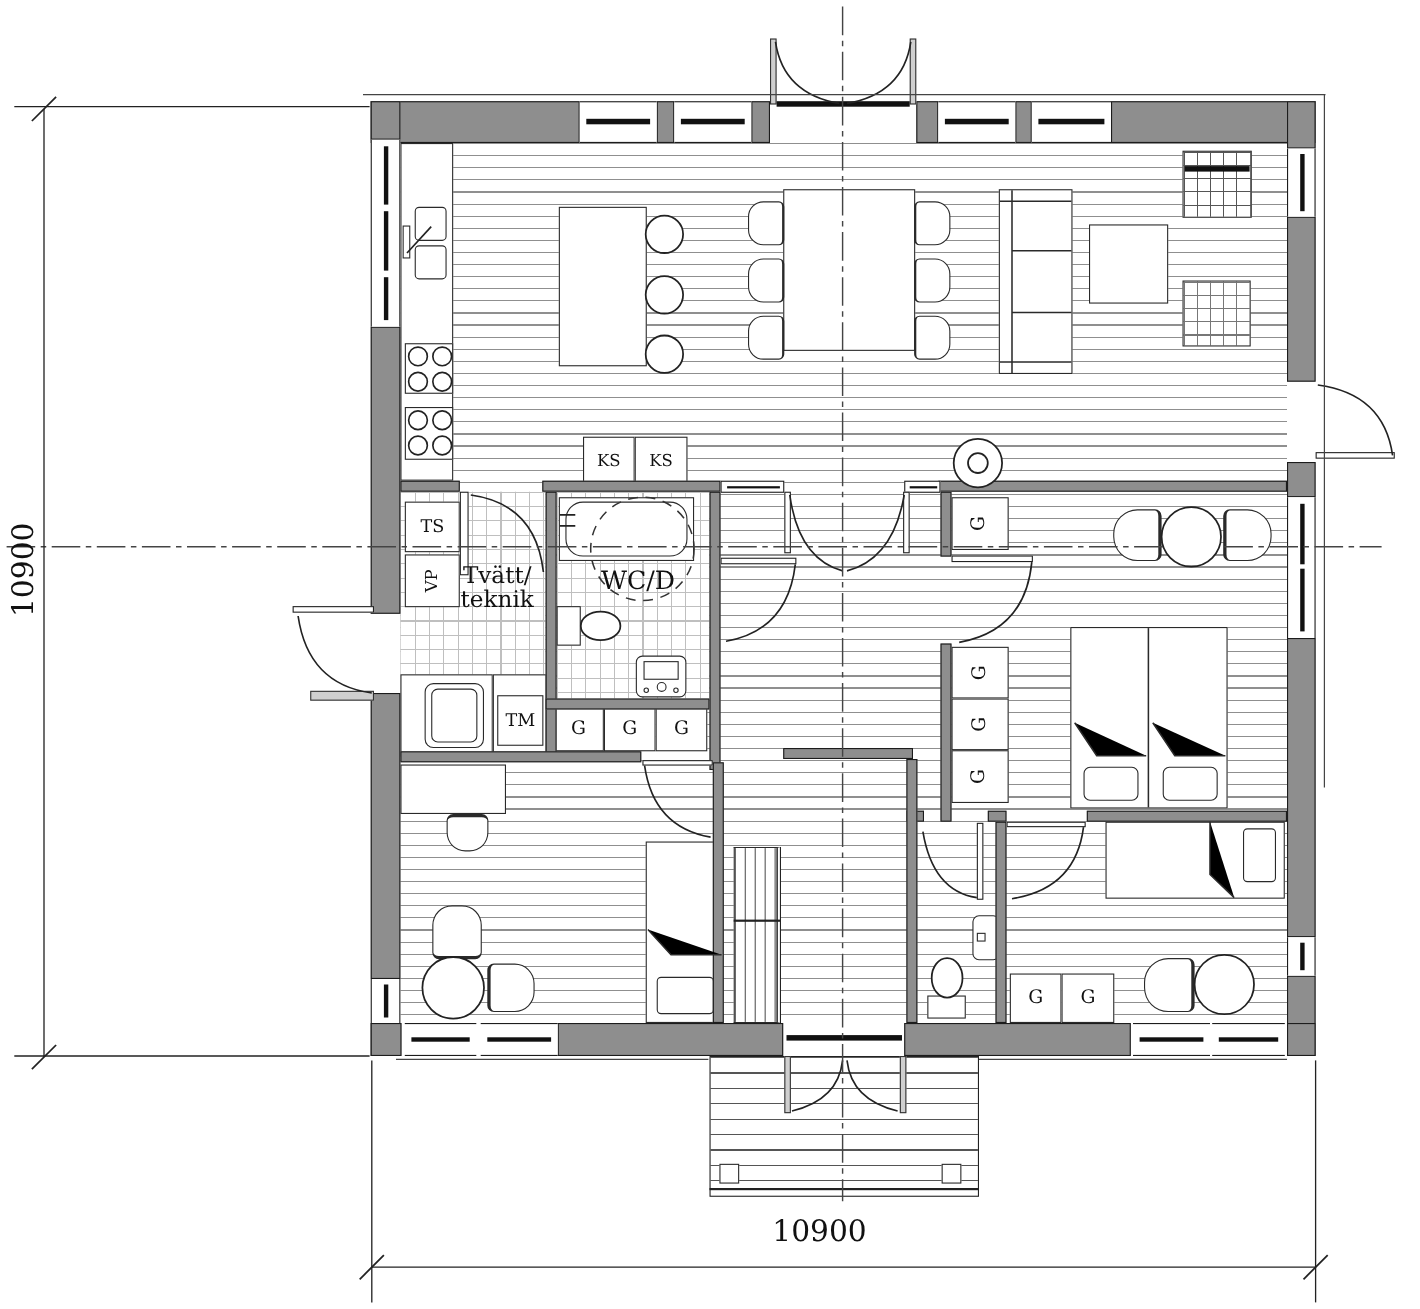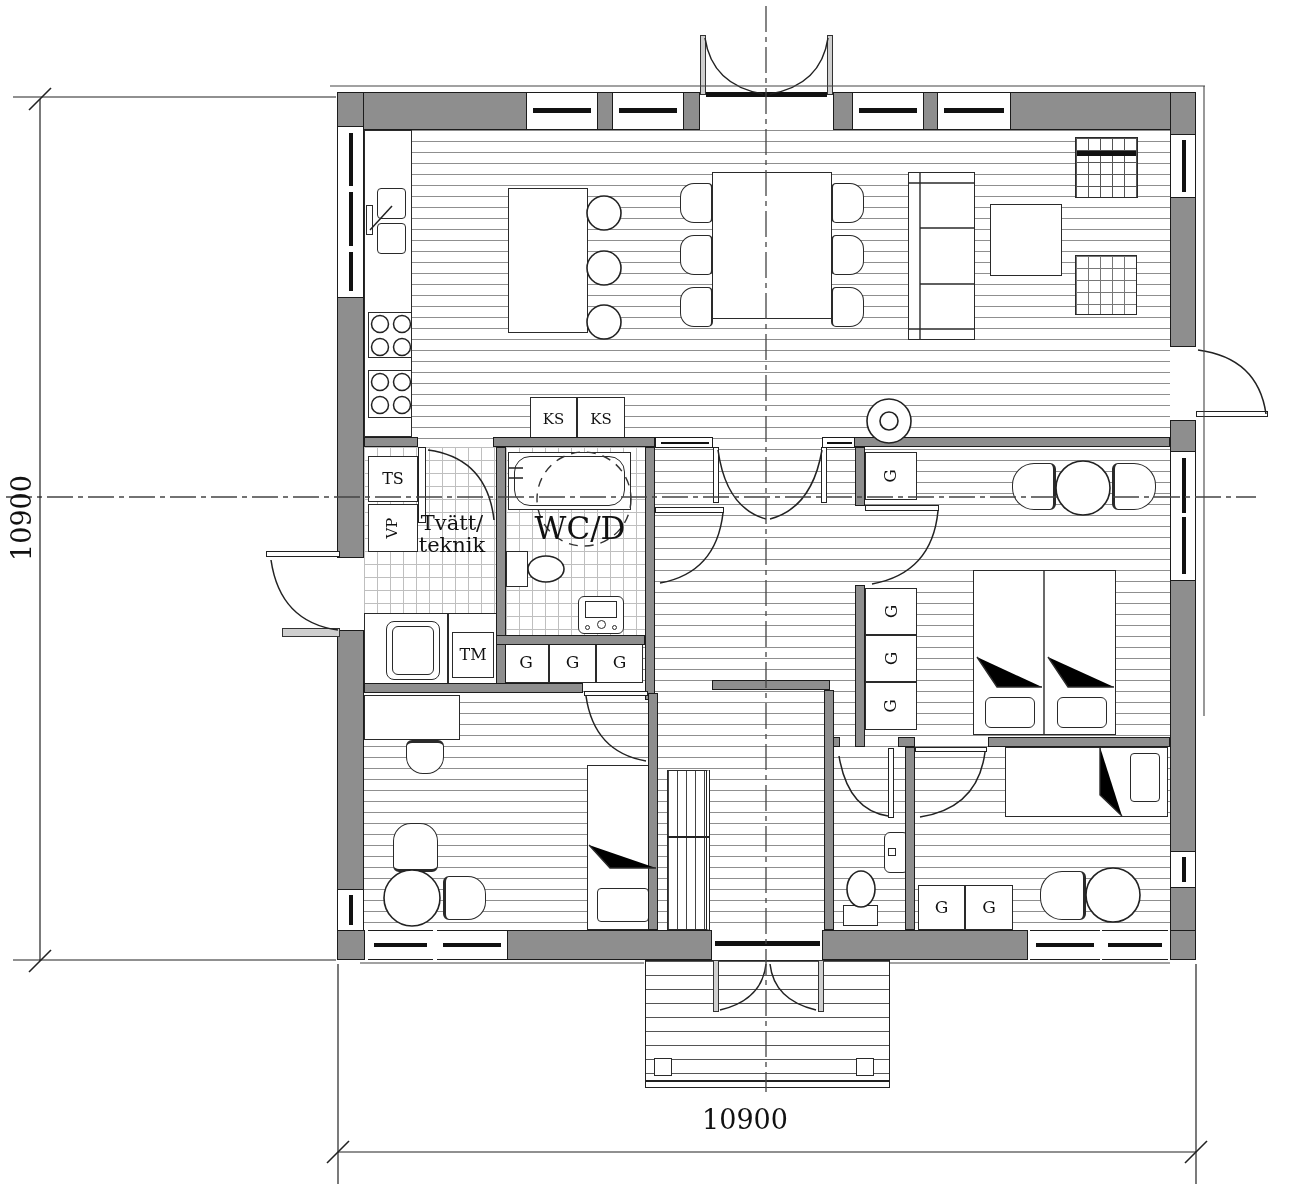--- a/index.html
+++ b/index.html
@@ -201,21 +201,21 @@
   <div class="leaf" style="left:418px;top:447px;width:8px;height:76px;"></div>
 
   <div class="f" style="left:508px;top:452px;width:123px;height:58px;"></div>
   <div class="nf" style="left:514px;top:456px;width:111px;height:50px;border:1.3px solid #2a2a2a;border-radius:16px;"></div>
   <div class="f" style="left:506px;top:551px;width:22px;height:36px;"></div>
   <div class="f" style="left:578px;top:596px;width:46px;height:38px;border-radius:6px;"></div>
   <div class="nf" style="left:585px;top:601px;width:32px;height:17px;border:1.2px solid #2a2a2a;"></div>
   <div class="nf" style="left:597px;top:620px;width:9px;height:9px;border:1.2px solid #2a2a2a;border-radius:50%;z-index:22;"></div>
   <div class="nf" style="left:585px;top:625px;width:5px;height:5px;border:1px solid #2a2a2a;border-radius:50%;z-index:22;"></div>
   <div class="nf" style="left:612px;top:625px;width:5px;height:5px;border:1px solid #2a2a2a;border-radius:50%;z-index:22;"></div>
-  <div class="lbl" style="left:538px;top:512px;width:84px;height:32px;font-size:31px;">
+  <div class="lbl" style="left:538px;top:512px;width:84px;height:32px;font-size:23px;">
       <span>WC/D</span>
     </div>
 
   <div class="f" style="left:503px;top:642px;width:46px;height:41px;"></div>
   <div class="f" style="left:549px;top:642px;width:47px;height:41px;"></div>
   <div class="f" style="left:596px;top:642px;width:47px;height:41px;"></div>
   <div class="lbl" style="left:503px;top:642px;width:46px;height:41px;font-size:17px;">
       <span>G</span>
     </div>
   <div class="lbl" style="left:549px;top:642px;width:47px;height:41px;font-size:17px;">

